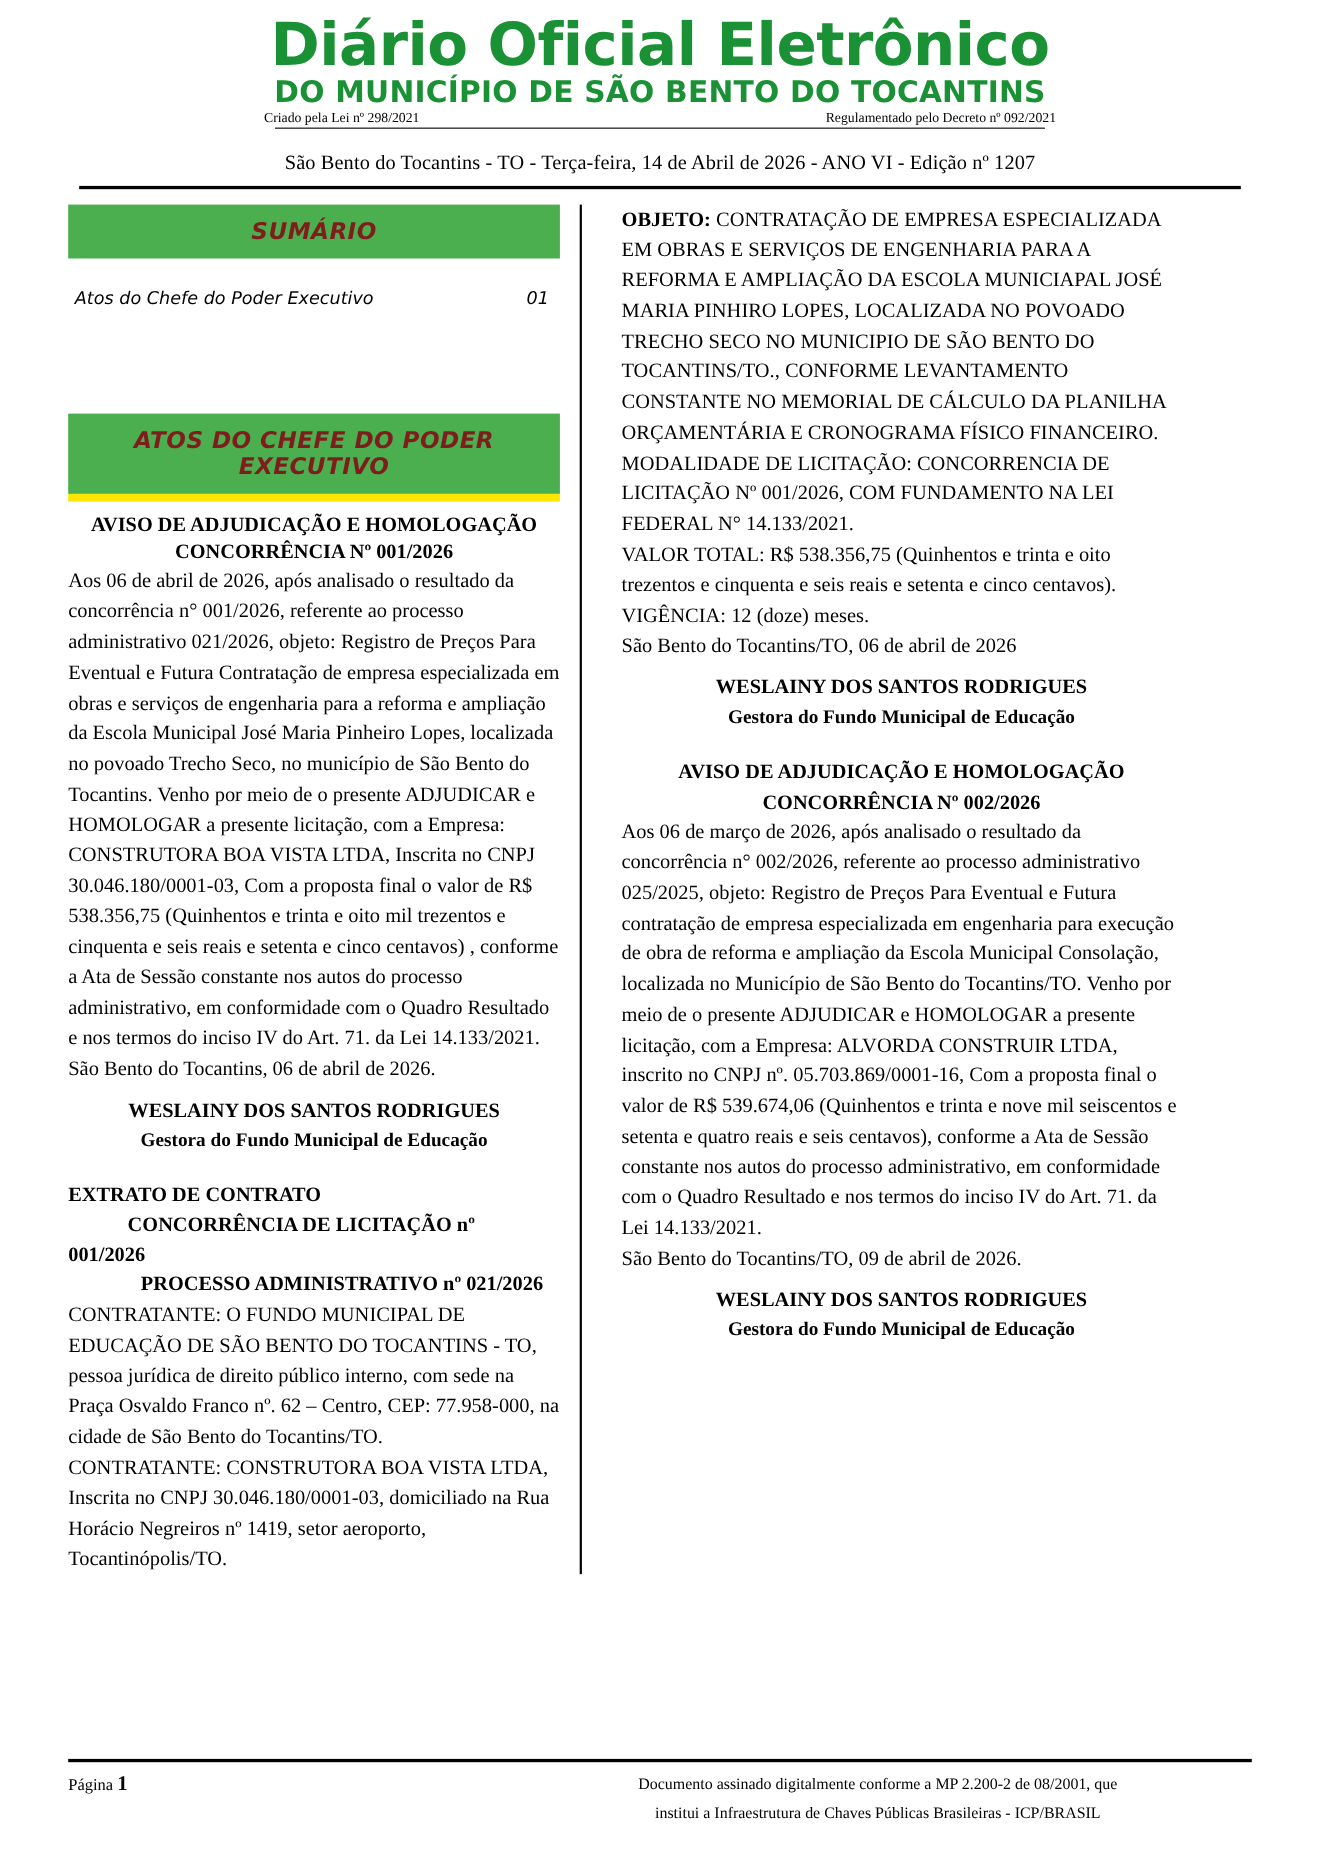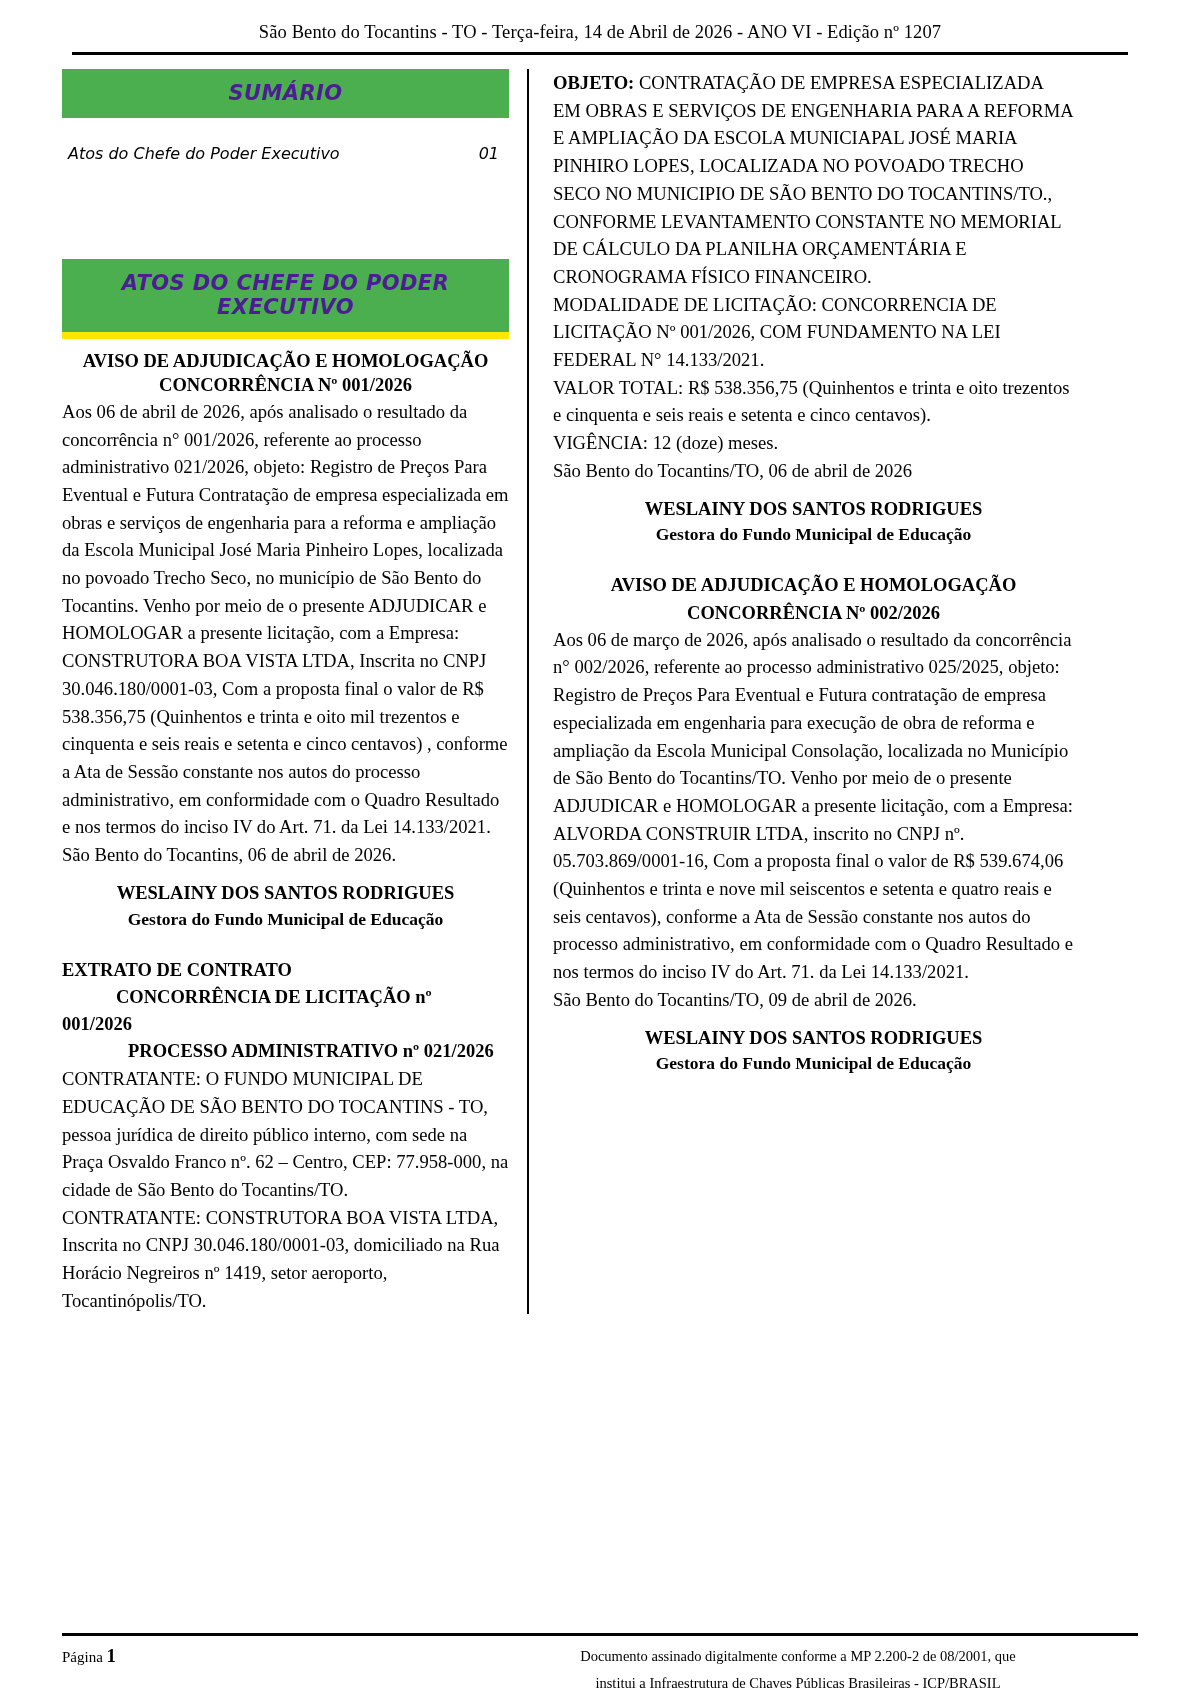--- a/index.html
+++ b/index.html
@@ -91,28 +91,28 @@
     box-sizing: border-box;
   }
   .col-divider {
     width: 0;
     border-left: 2px solid #000;
     margin: 0 0 0 0;
     align-self: stretch;
   }
   .col-right {
     width: 545px;
-    padding-left: 24px;
+    padding-left: 36px;
     box-sizing: border-box;
   }
 
   
   .banner {
     background: #4caf4f;
-    color: #4c1d95;
+    color: #7f1d1d;
     font-family: "DejaVu Sans", sans-serif;
     font-style: italic;
     font-weight: bold;
     font-size: 21px;
     text-align: center;
     padding: 12px 0 13px 0;
     letter-spacing: 0.4px;
   }
   .banner-stripe {
     height: 7px;
@@ -177,21 +177,21 @@
   .indent-1 { padding-left: 54px; font-family: Liberation Serif, serif; }
   .indent-2 { padding-left: 66px; }
 
   .bold-inline { font-weight: bold; }
 
   
   .footer {
     position: absolute;
     left: 62px;
     right: 62px;
-    bottom: 22px;
+    bottom: 34px;
   }
   .footer-rule {
     border-bottom: 3px solid #000;
     margin-bottom: 7px;
   }
   .footer-inner {
     display: flex;
     align-items: flex-start;
     justify-content: space-between;
   }
@@ -212,20 +212,29 @@
     width: 660px;
     margin-right: 10px;
     font-family: "Liberation Serif", serif;
   }
 </style>
 </head>
 <body>
 
 <div class="page">
 
+  <div class="masthead">
+    <div class="masthead-title">Diário Oficial Eletrônico</div>
+    <div class="masthead-sub">DO MUNICÍPIO DE SÃO BENTO DO TOCANTINS</div>
+    <div class="masthead-legal">
+      <span>Criado pela Lei nº 298/2021</span>
+      <span>Regulamentado pelo Decreto nº 092/2021</span>
+    </div>
+    <div class="masthead-rule"></div>
+  </div>
 
   <div class="dateline">São Bento do Tocantins - TO - Terça-feira, 14 de Abril de 2026 - ANO VI - Edição nº 1207</div>
   <div class="dateline-rule"></div>
 
   <div class="columns">
 
     <div class="col-left">
 
       <div class="summary-box">
         <div class="banner">SUMÁRIO</div>

